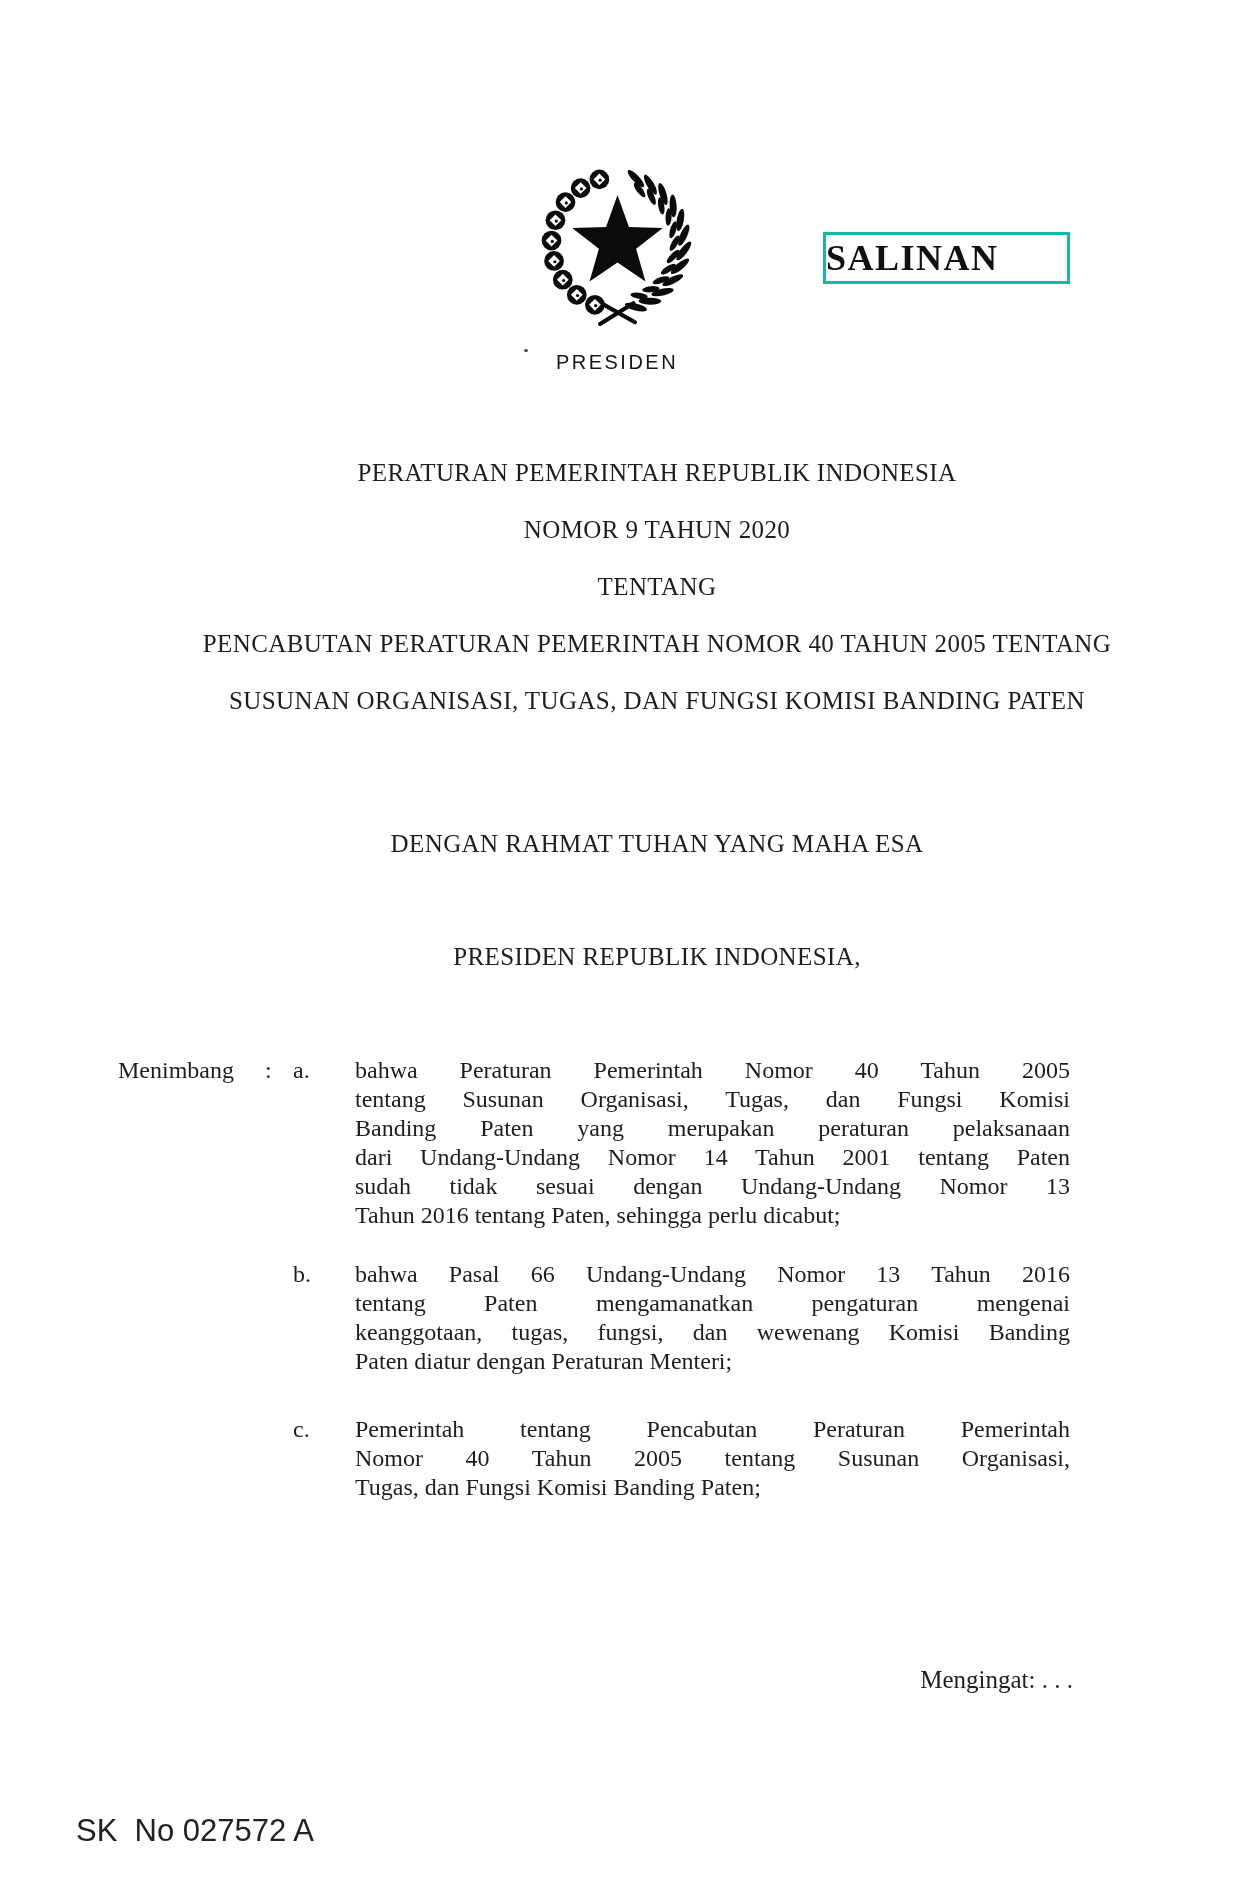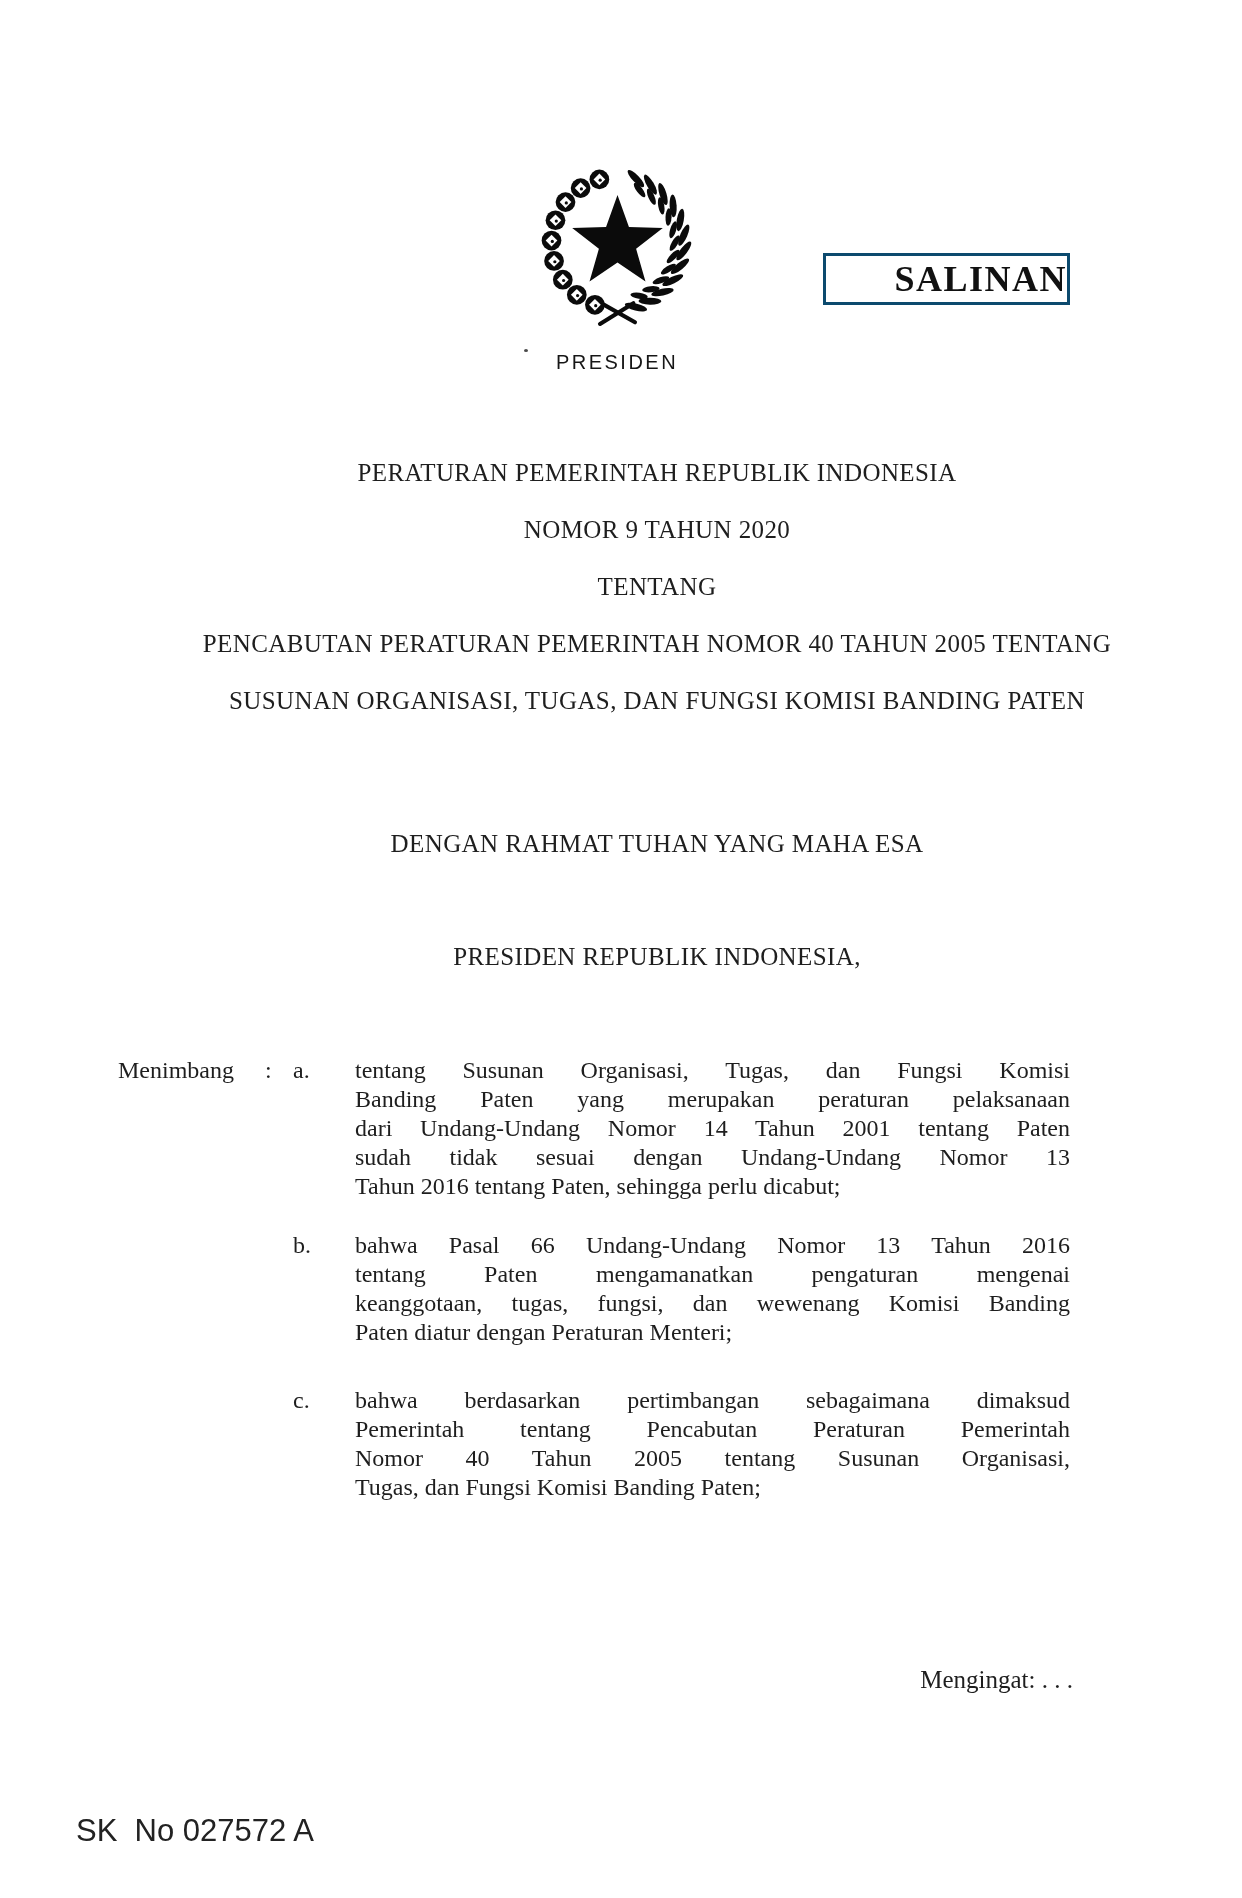--- a/index.html
+++ b/index.html
@@ -9,21 +9,21 @@
     font-family:"Liberation Serif", serif;
   }
 
   
   .emblem { position:absolute; left:538px; top:165px; width:159px; height:162px; }
   .emblem svg { width:100%; height:100%; }
 
   
   .stamp-box {
     position:absolute; left:823px; top:232px; width:241px; height:46px;
-    border:3px solid #0c4a6e; display:flex; align-items:center; justify-content:flex-end;margin-top:21px;
+    border:3px solid #14b8a6; display:flex; align-items:center; justify-content:flex-start;
   }
   .stamp-box span {
     font-family:"Liberation Serif", serif; font-weight:bold;
     font-size:36px; letter-spacing:1.5px; color:#111;
   }
 
   
   .letterhead {
     position:absolute; left:0; top:350px; width:1234px; text-align:center;
     font-family:"Liberation Sans", sans-serif; font-size:20px;
@@ -179,40 +179,40 @@
   <div class="tl inv">DENGAN RAHMAT TUHAN YANG MAHA ESA</div>
   <div class="tl auth">PRESIDEN REPUBLIK INDONESIA,</div>
 
   <div class="consider">
     <div class="c-label">Menimbang</div>
     <div class="c-colon">:</div>
     <div class="c-items" id="consider-items">
         <div class="c-item">
           <div class="c-marker">a.</div>
           <div class="c-text">
+            <div class="line">bahwa Peraturan Pemerintah Nomor 40 Tahun 2005</div>
             <div class="line">tentang Susunan Organisasi, Tugas, dan Fungsi Komisi</div>
             <div class="line">Banding Paten yang merupakan peraturan pelaksanaan</div>
             <div class="line">dari Undang-Undang Nomor 14 Tahun 2001 tentang Paten</div>
             <div class="line">sudah tidak sesuai dengan Undang-Undang Nomor 13</div>
             <div class="line last">Tahun 2016 tentang Paten, sehingga perlu dicabut;</div>
           </div>
         </div>
         <div class="c-item">
           <div class="c-marker">b.</div>
           <div class="c-text">
             <div class="line">bahwa Pasal 66 Undang-Undang Nomor 13 Tahun 2016</div>
             <div class="line">tentang Paten mengamanatkan pengaturan mengenai</div>
             <div class="line">keanggotaan, tugas, fungsi, dan wewenang Komisi Banding</div>
             <div class="line last">Paten diatur dengan Peraturan Menteri;</div>
           </div>
         </div>
         <div class="c-item">
           <div class="c-marker">c.</div>
           <div class="c-text">
-            <div class="line">bahwa berdasarkan pertimbangan sebagaimana dimaksud</div>
             <div class="line">Pemerintah tentang Pencabutan Peraturan Pemerintah</div>
             <div class="line">Nomor 40 Tahun 2005 tentang Susunan Organisasi,</div>
             <div class="line last">Tugas, dan Fungsi Komisi Banding Paten;</div>
           </div>
         </div>
       </div>
   </div>
 
   <div class="mengingat">Mengingat: . . .</div>
 

